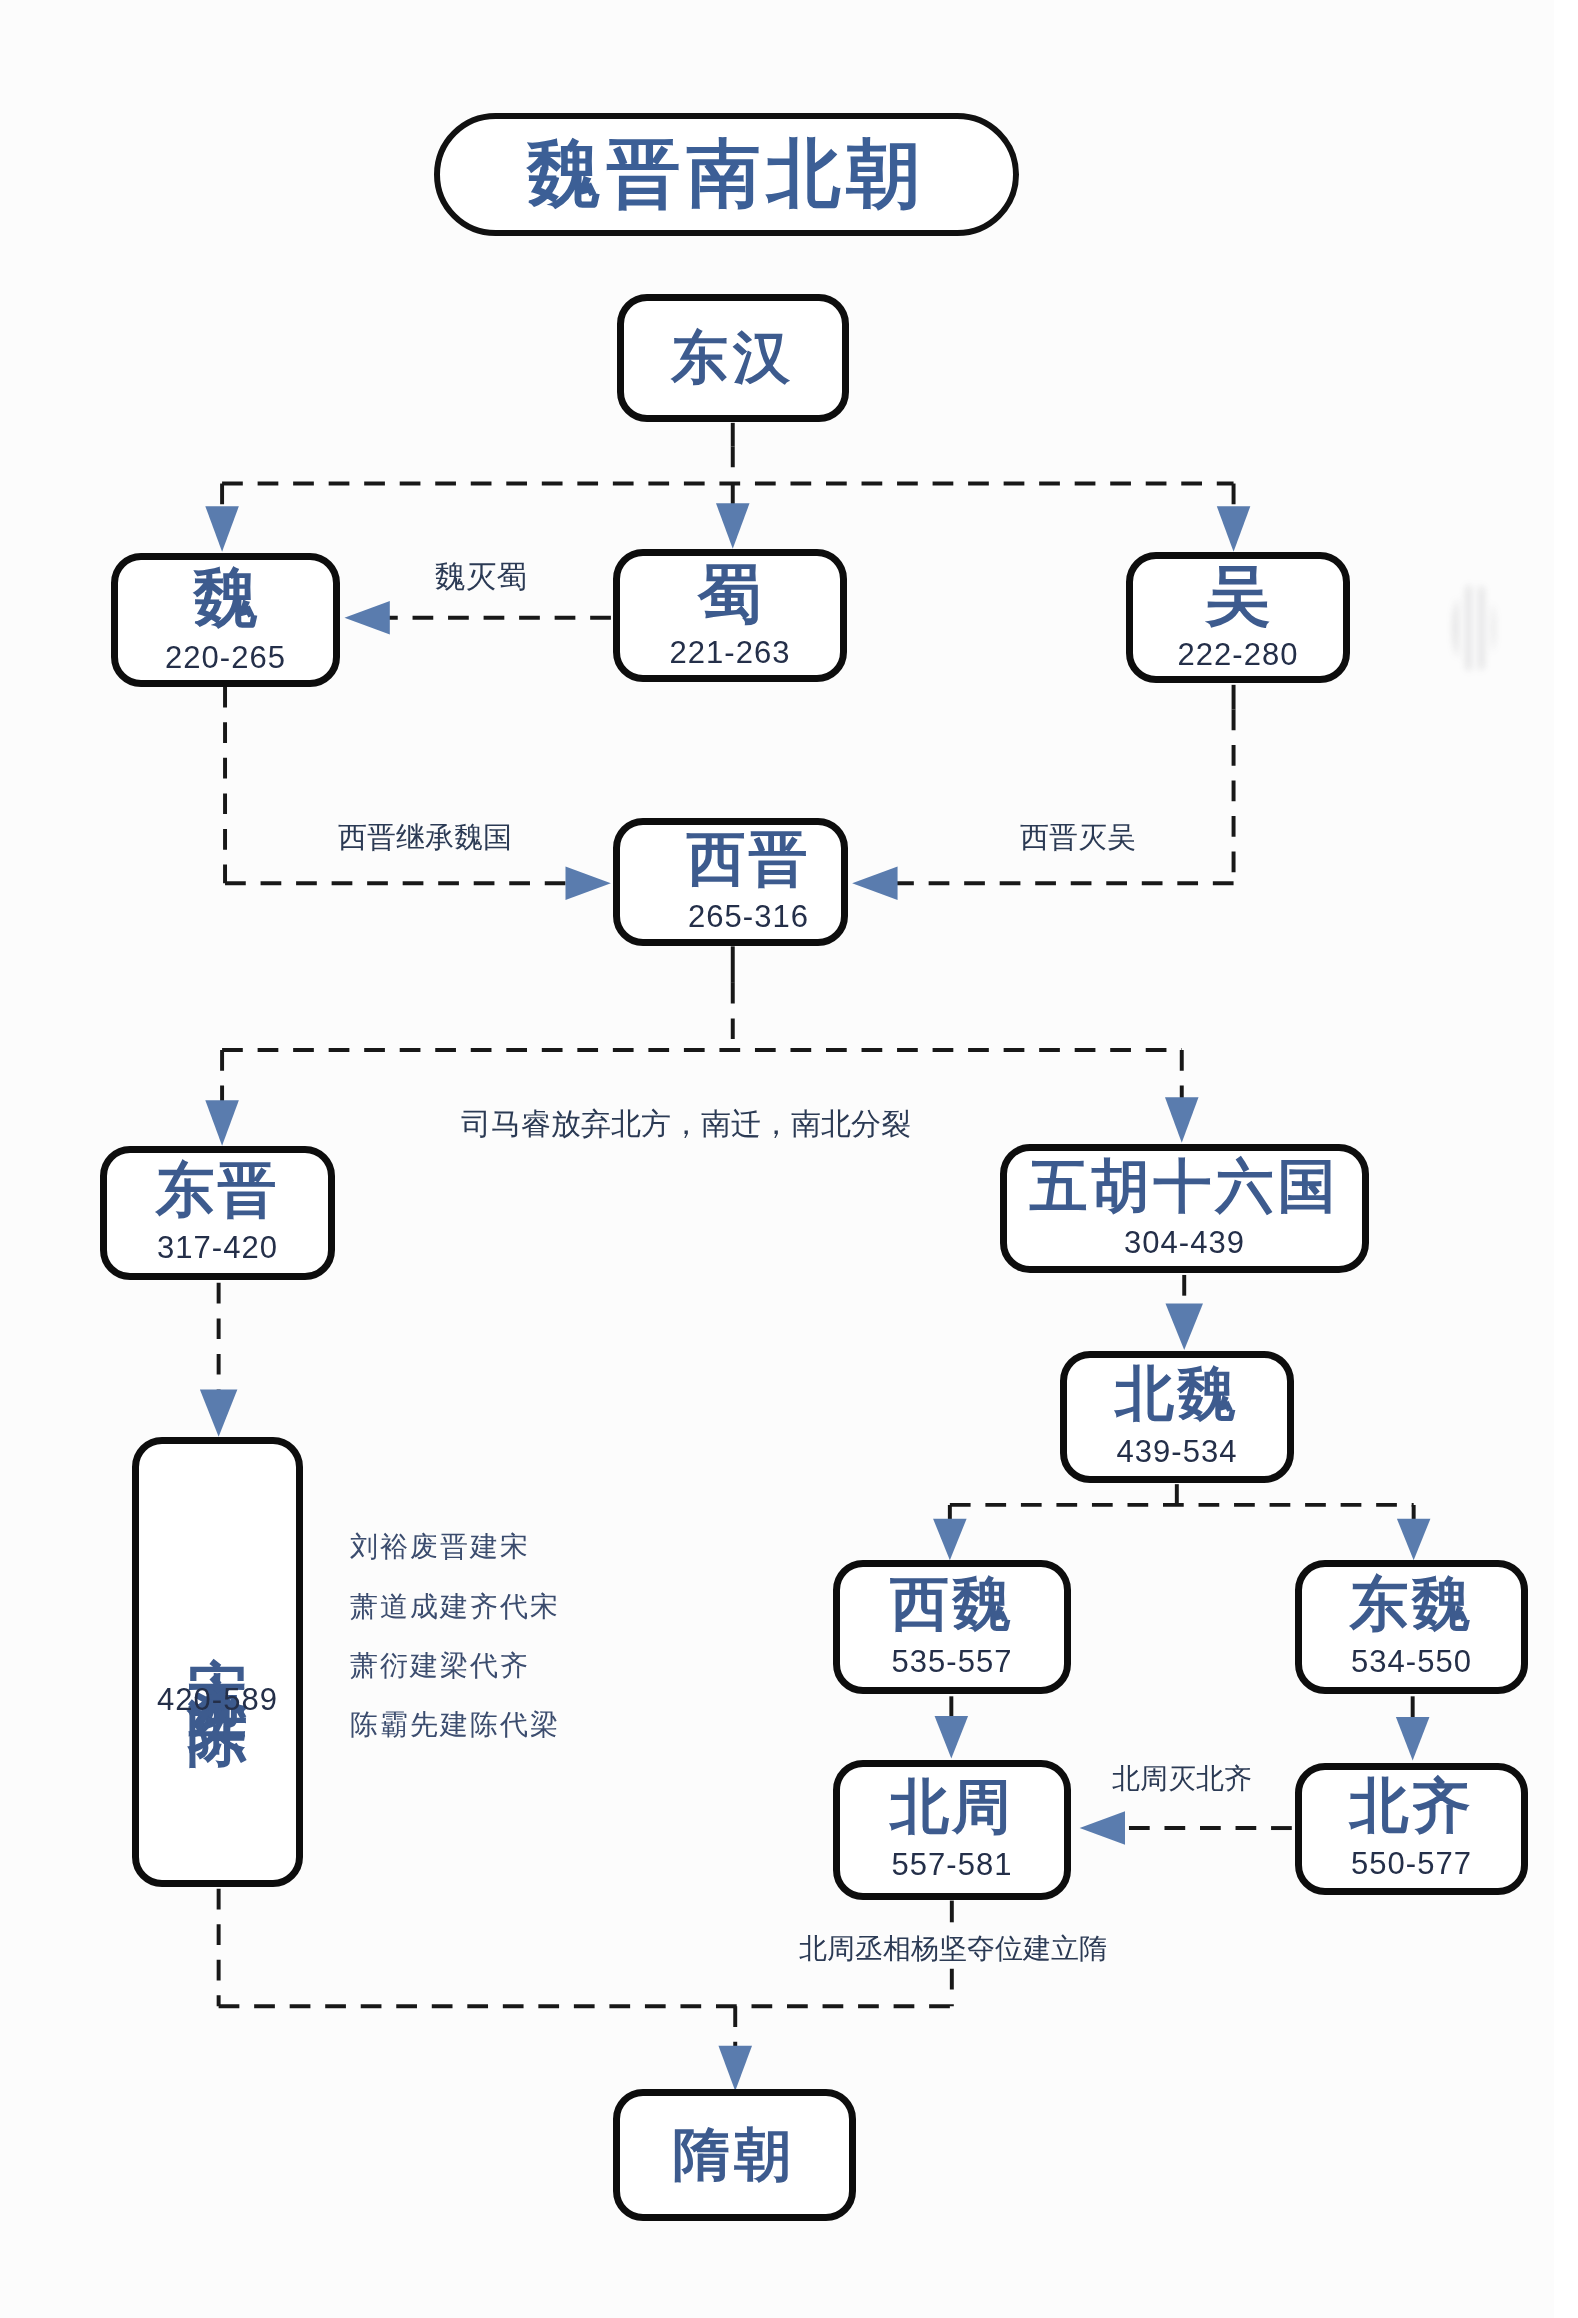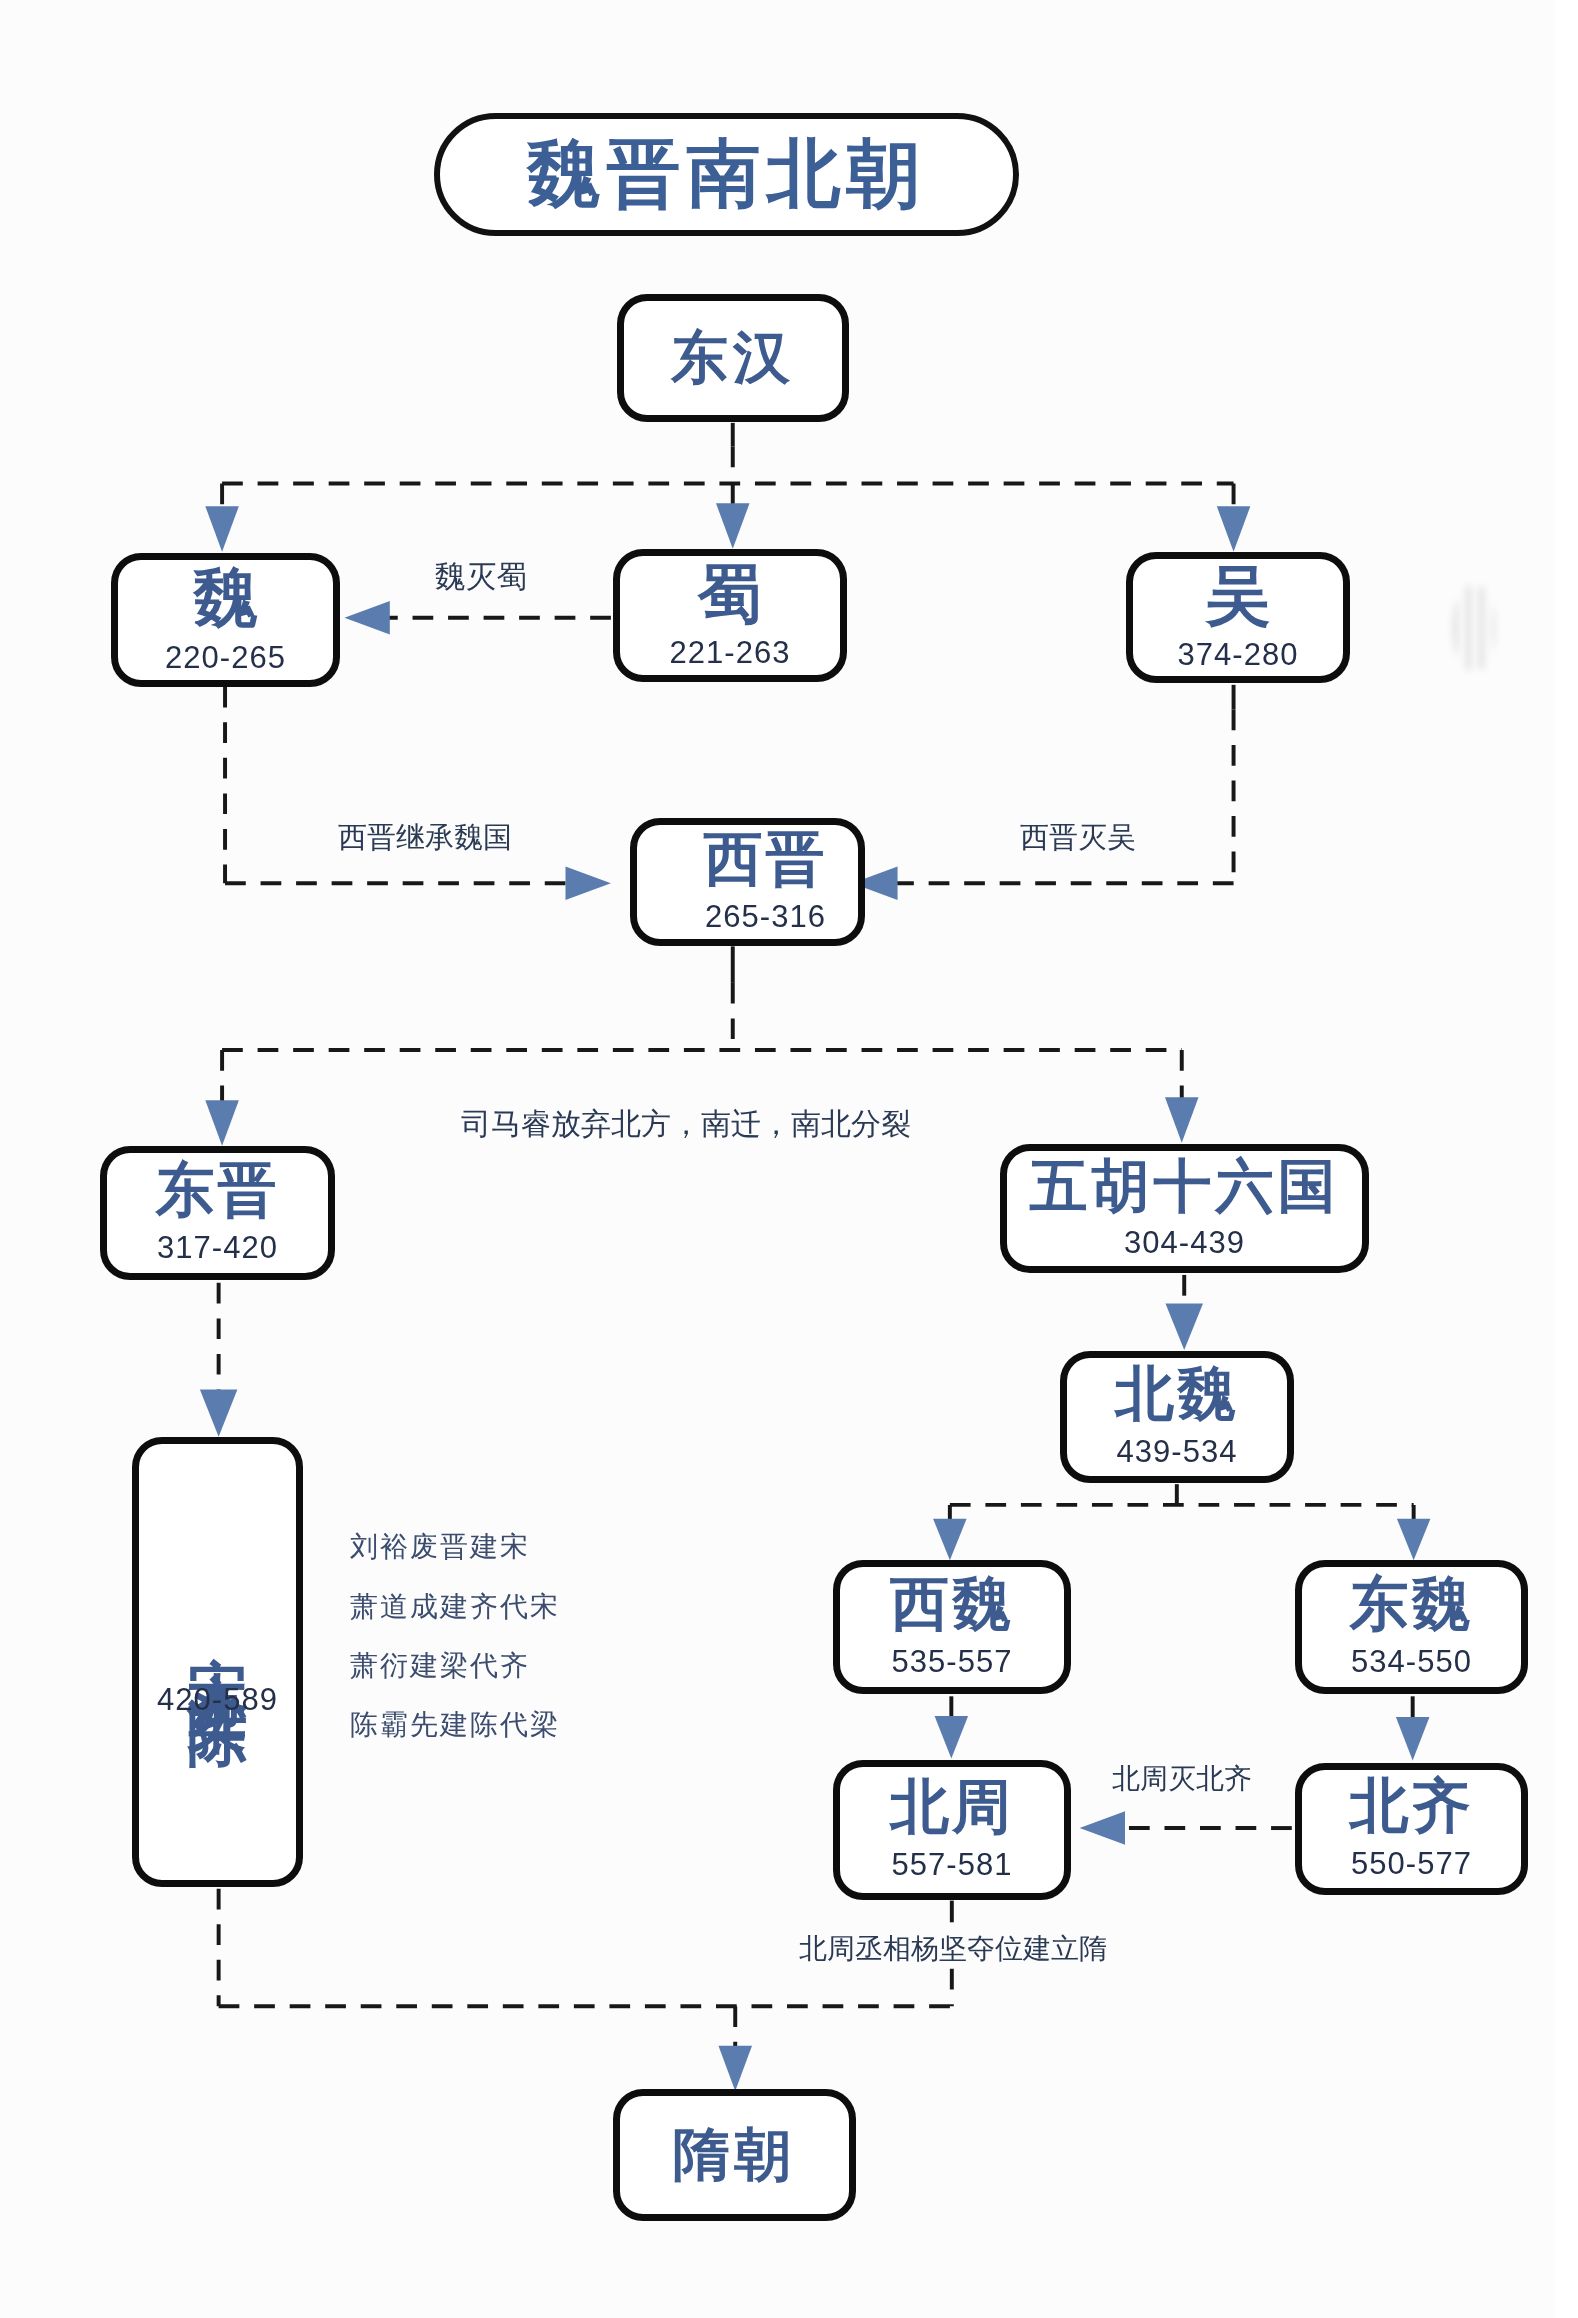--- a/index.html
+++ b/index.html
@@ -113,24 +113,24 @@
     <span class="years">220-265</span>
   </div>
 
   <div class="node" style="left:613px;top:549px;width:234px;height:133px;">
     <span class="name name-xl">蜀</span>
     <span class="years">221-263</span>
   </div>
 
   <div class="node" style="left:1126px;top:552px;width:224px;height:131px;">
     <span class="name name-xl">吴</span>
-    <span class="years">374-280</span>
+    <span class="years">222-280</span>
   </div>
 
-  <div class="node" style="left:630px;top:818px;width:235px;height:128px;padding-left:36px;">
+  <div class="node" style="left:613px;top:818px;width:235px;height:128px;padding-left:36px;">
     <span class="name name-lg">西晋</span>
     <span class="years">265-316</span>
   </div>
 
   <div class="node" style="left:100px;top:1146px;width:235px;height:134px;">
     <span class="name name-lg">东晋</span>
     <span class="years">317-420</span>
   </div>
 
   <div class="node" style="left:1000px;top:1144px;width:369px;height:129px;">

